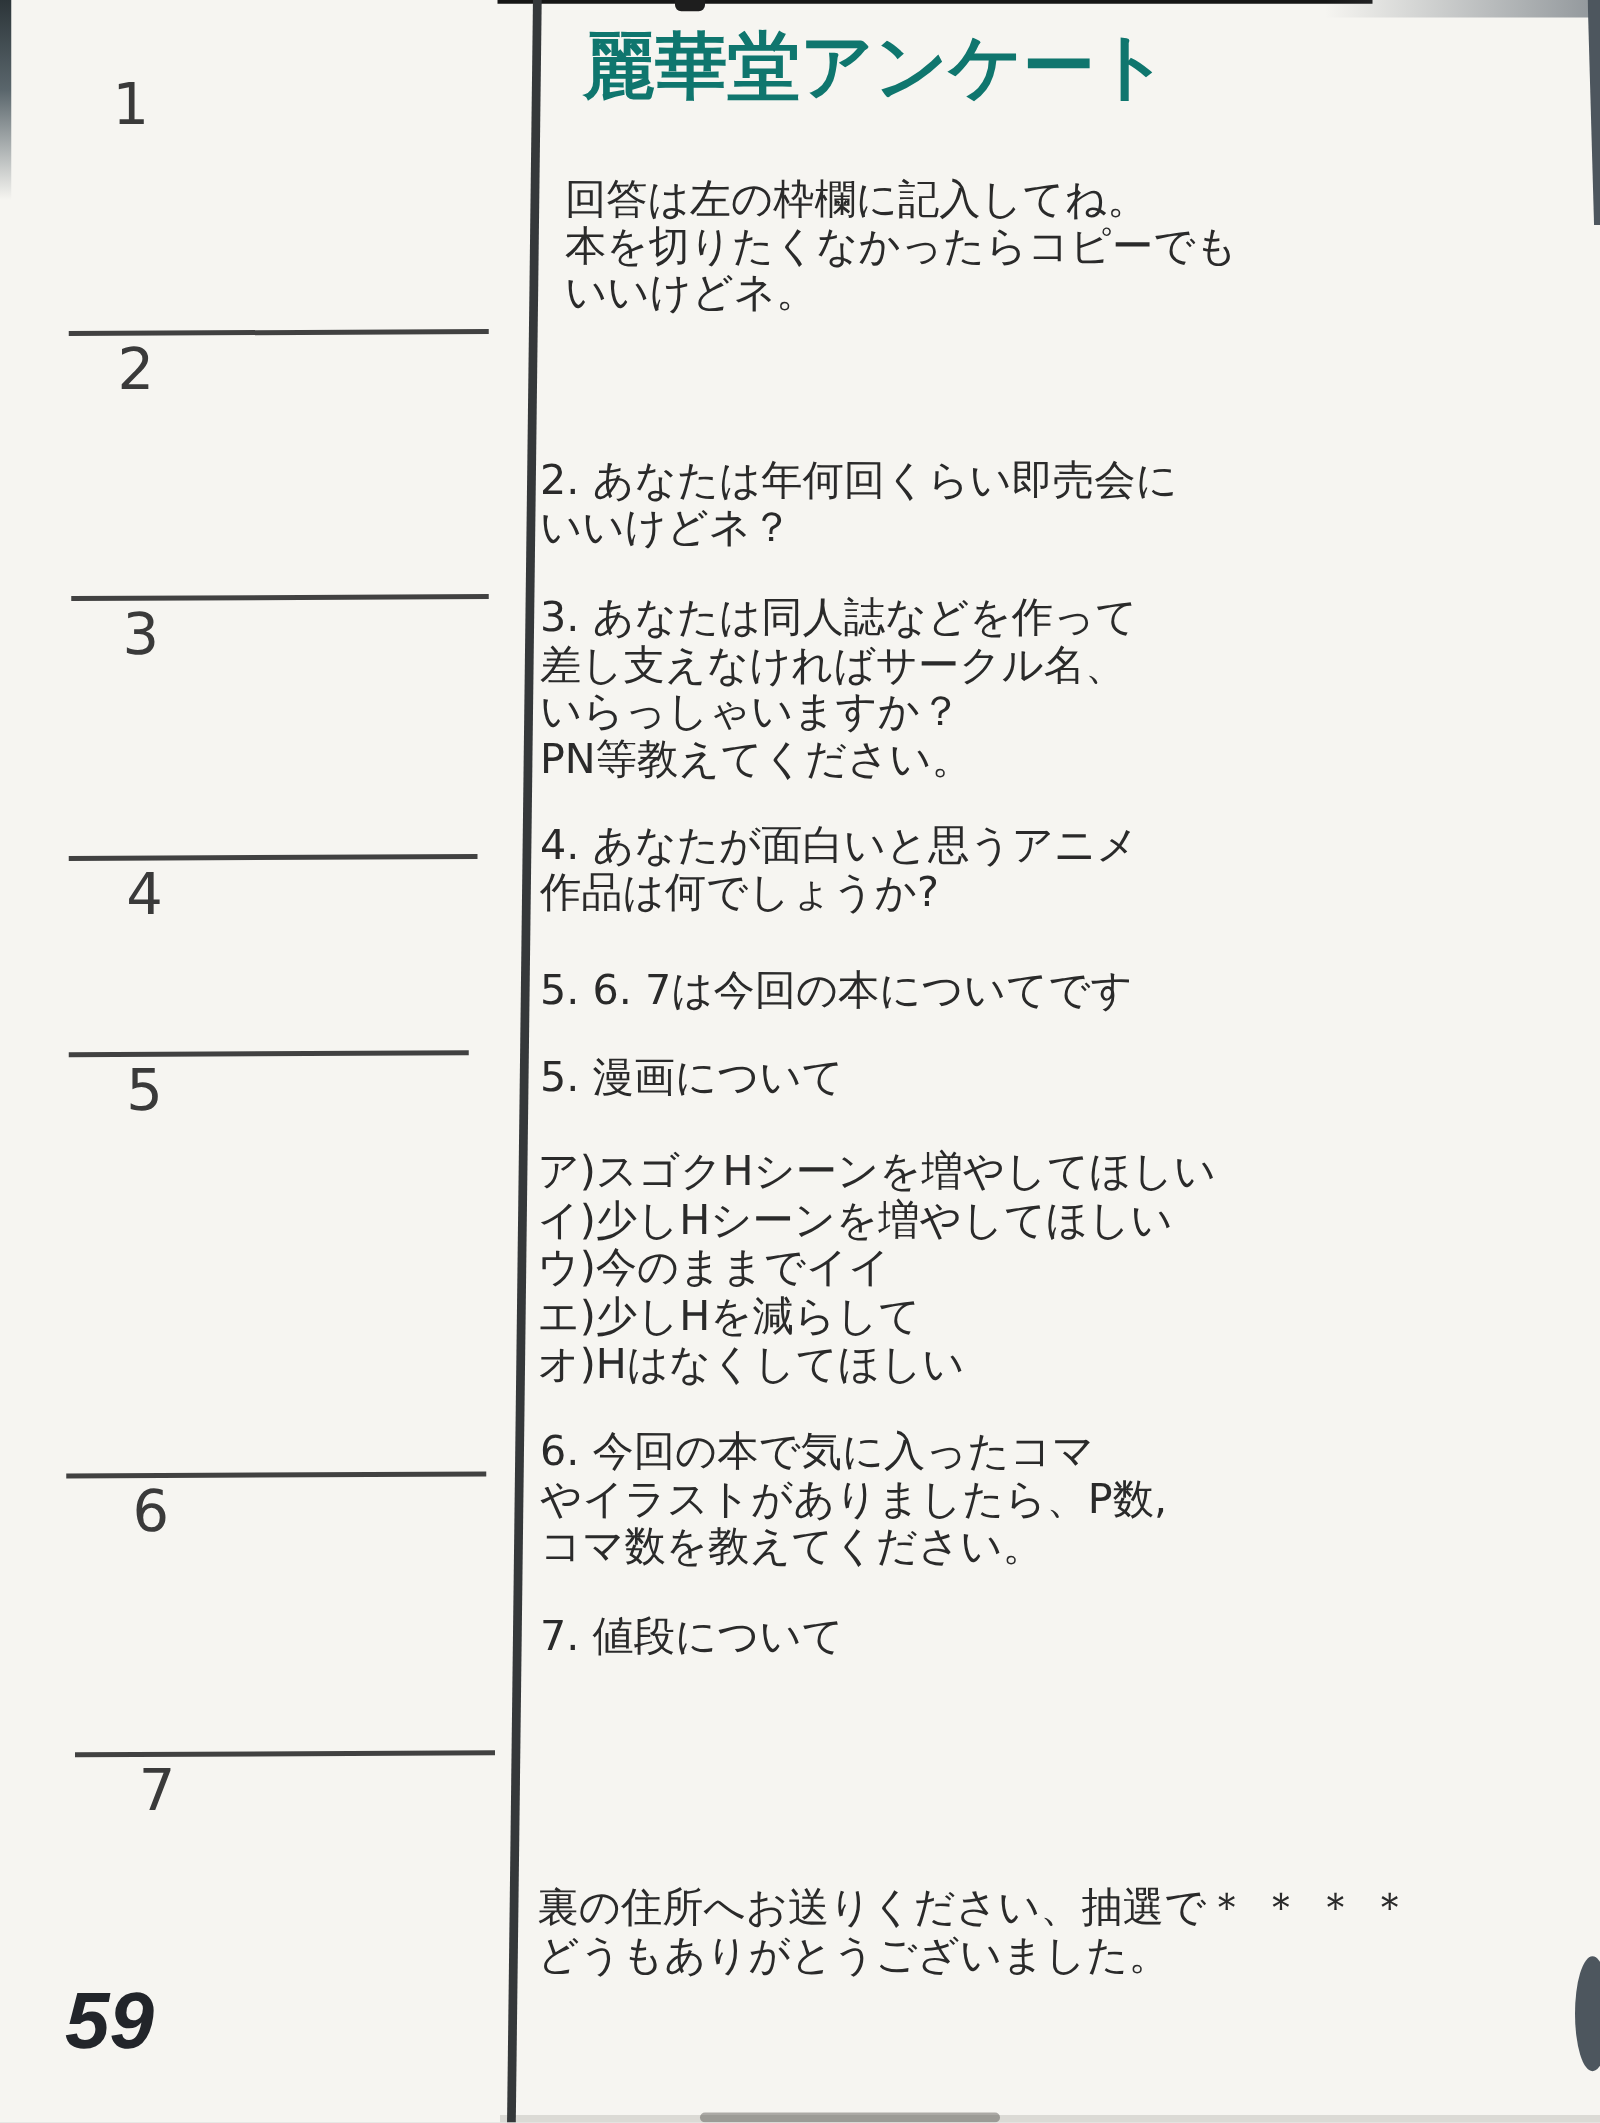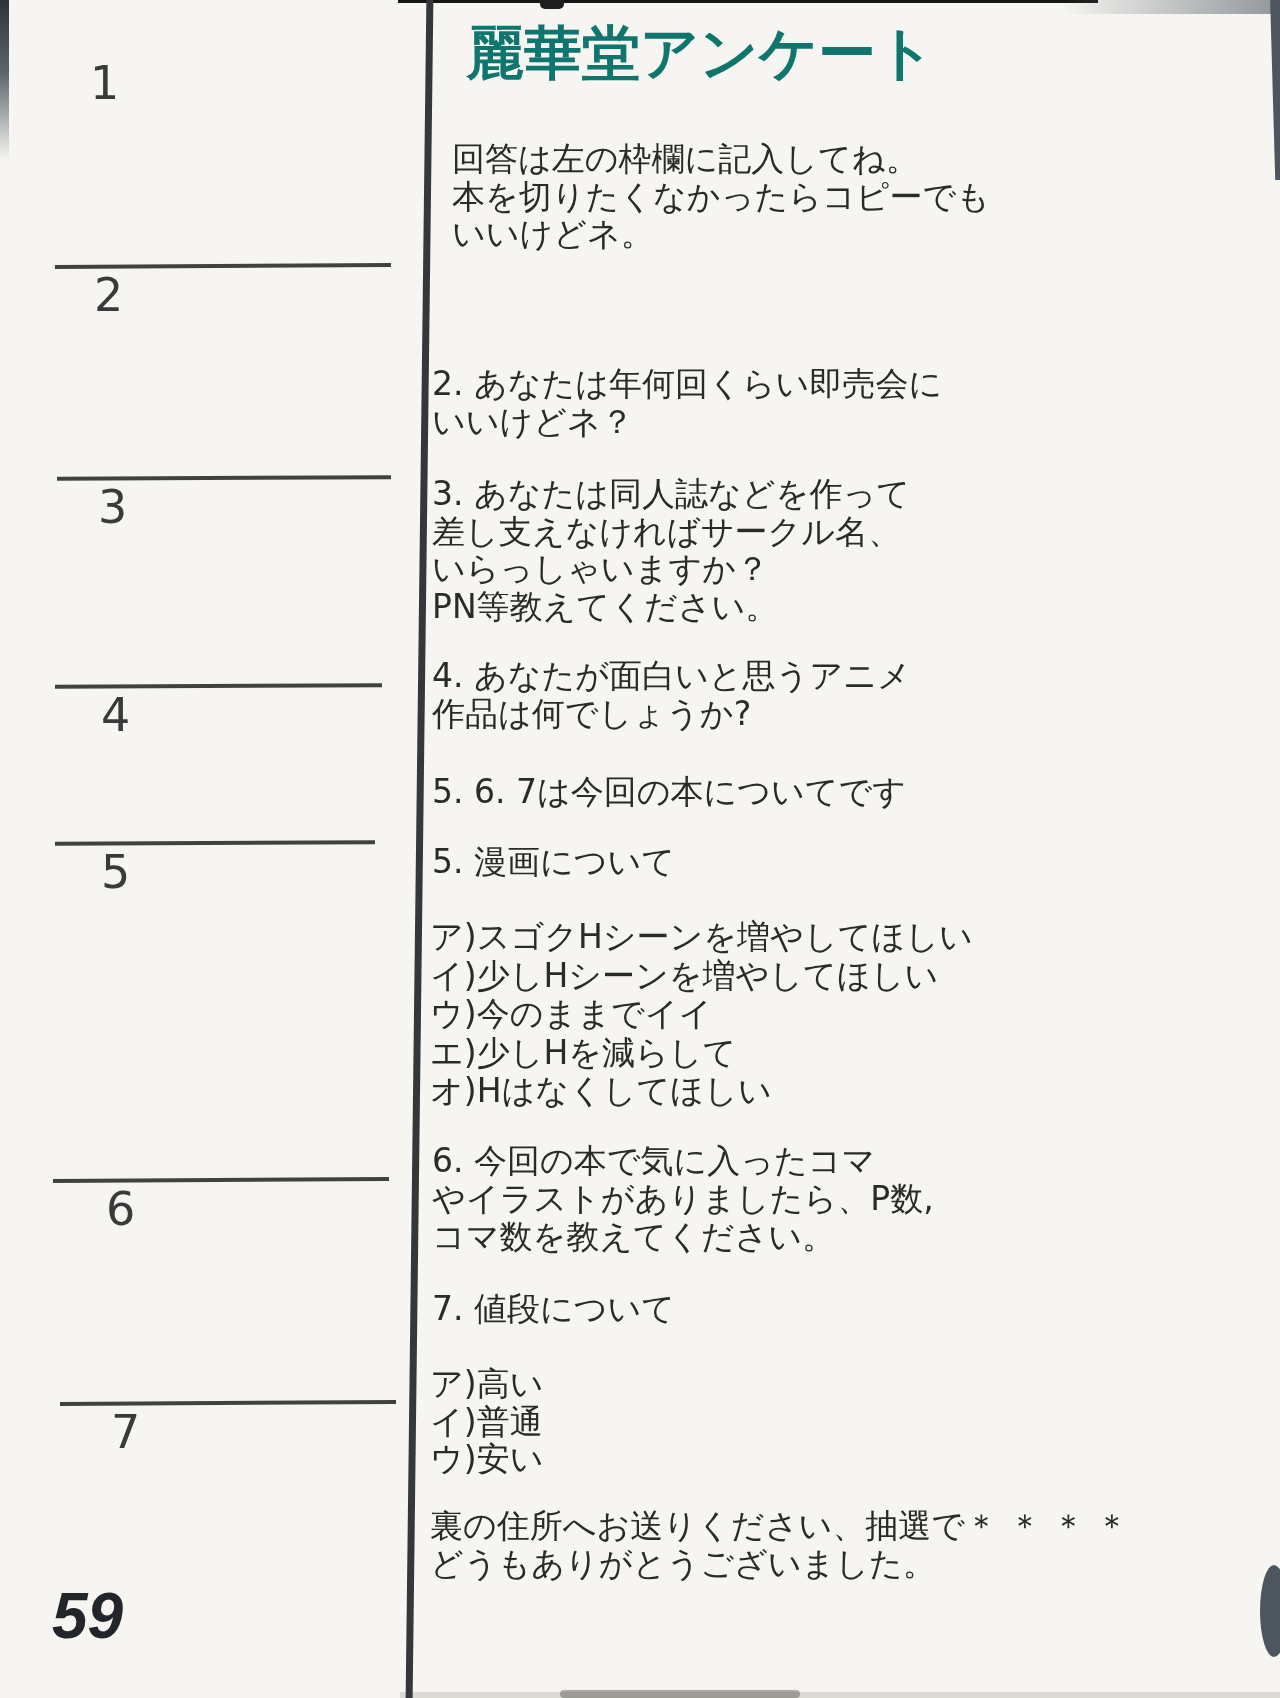--- a/index.html
+++ b/index.html
@@ -131,24 +131,19 @@
   </div>
 
   <div class="tblock q6">
     <div>6. 今回の本で気に入ったコマ</div>
     <div>やイラストがありましたら、P数,</div>
     <div>コマ数を教えてください。</div>
   </div>
 
   <div class="tblock q7h">7. 値段について</div>
 
-  <div class="tblock q7opts">
-    <div>ア)高い</div>
-    <div>イ)普通</div>
-    <div>ウ)安い</div>
-  </div>
 
   <div class="tblock closing">
     <div>裏の住所へお送りください、抽選で＊ ＊ ＊ ＊</div>
     <div>どうもありがとうございました。</div>
   </div>
 
 </div>
 
 </body></html>

